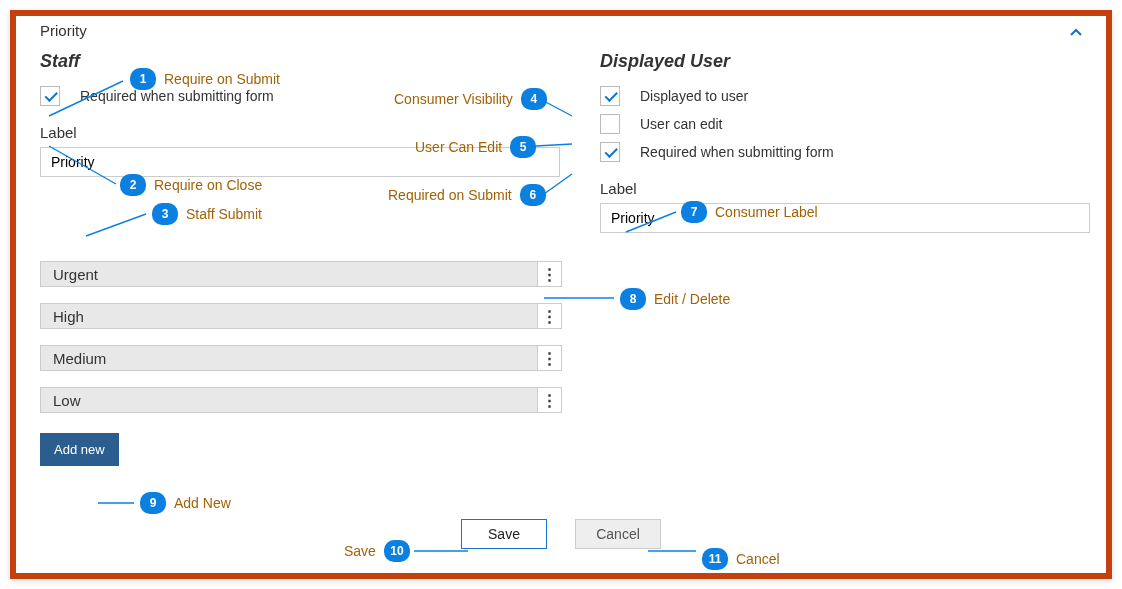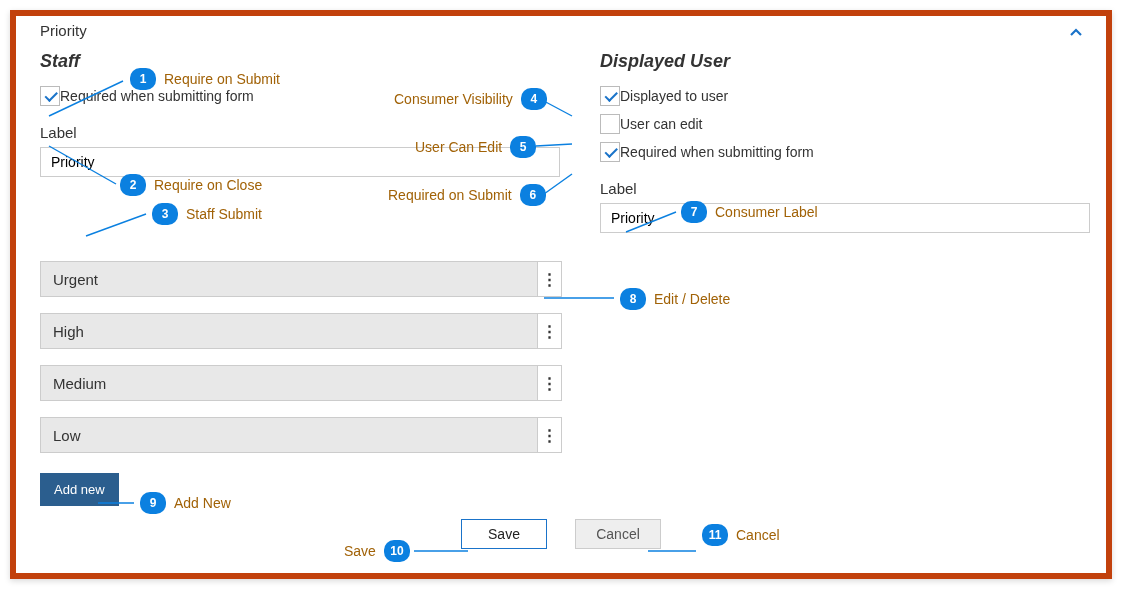--- a/index.html
+++ b/index.html
@@ -27,21 +27,21 @@
   .panel-title { font-size: 15px; }
   .collapse-icon { color: #1a73c9; cursor: pointer; font-weight: bold; font-size: 14px; padding-right: 8px;}
   .columns { display: flex; gap: 0; }
   .col-left { flex: 0 0 530px; position: relative; }
   .col-right { flex: 1; position: relative; padding-left: 30px;}
   .col-heading { font-size: 18px; font-weight: bold; margin-bottom: 14px; font-style: italic; }
   .checkbox-row {
     display: flex;
     align-items: center;
     margin-bottom: 8px;
-    gap: 0;
+    gap: 20px;
   }
   .checkbox {
     width: 20px;
     height: 20px;
     border: 1px solid #bbb;
     background: #fff;
     display: inline-flex;
     align-items: center;
     justify-content: center;
     cursor: pointer;
@@ -62,21 +62,21 @@
     border: 1px solid #ccc;
     padding: 6px 10px;
     font-size: 14px;
     height: 30px;
   }
   .options-list { margin-top: 28px; width: 522px; }
   .option-row {
     display: flex;
     align-items: stretch;
     margin-bottom: 16px;
-    height: 36px;
+    height: 26px;
   }
   .option-text {
     flex: 1;
     background: #e8e8e8;
     border: 1px solid #ccc;
     display: flex;
     align-items: center;
     padding: 0 12px;
     font-size: 15px;
   }
@@ -305,21 +305,21 @@
     </svg>
 
   <div class="callout left-of" style="top:524px; left:328px;">
     <span class="pill">10</span>
     <span class="ctext">Save</span>
   </div>
   <svg class="connector" style="top:0;left:0;width:1100px;height:560px;">
       <line x1="398" y1="535" x2="452" y2="535"></line>
     </svg>
 
-  <div class="callout right-of" style="top:508px; left:686px;">
+  <div class="callout right-of" style="top:532px; left:686px;">
     <span class="pill">11</span>
     <span class="ctext">Cancel</span>
   </div>
   <svg class="connector" style="top:0;left:0;width:1100px;height:560px;">
       <line x1="632" y1="535" x2="680" y2="535"></line>
     </svg>
 
 </div>
 
 </body></html>

